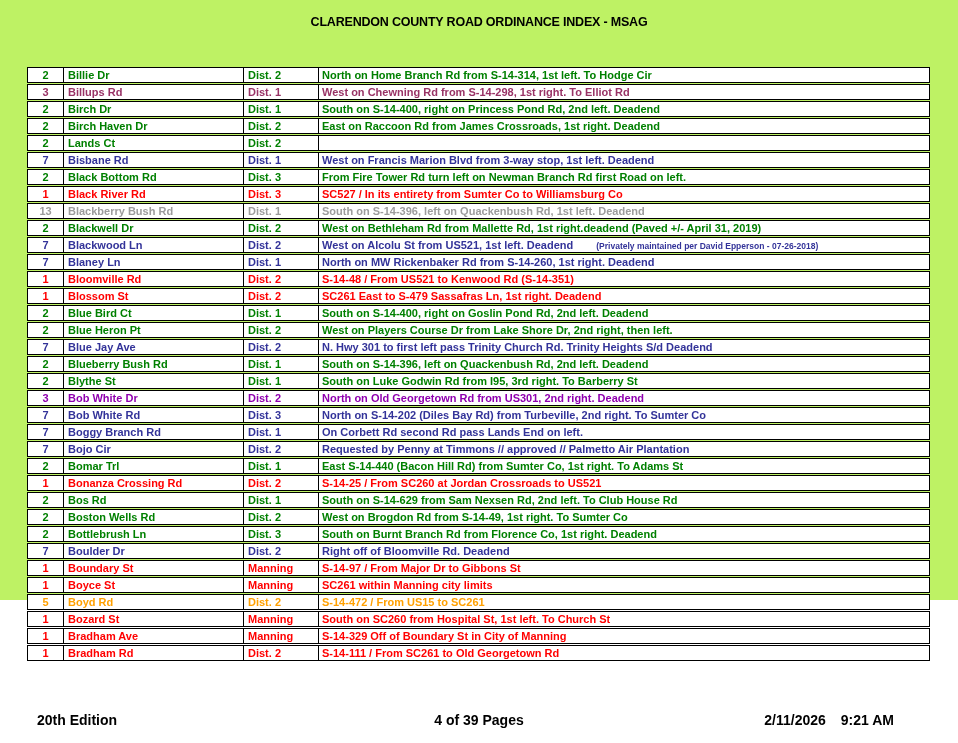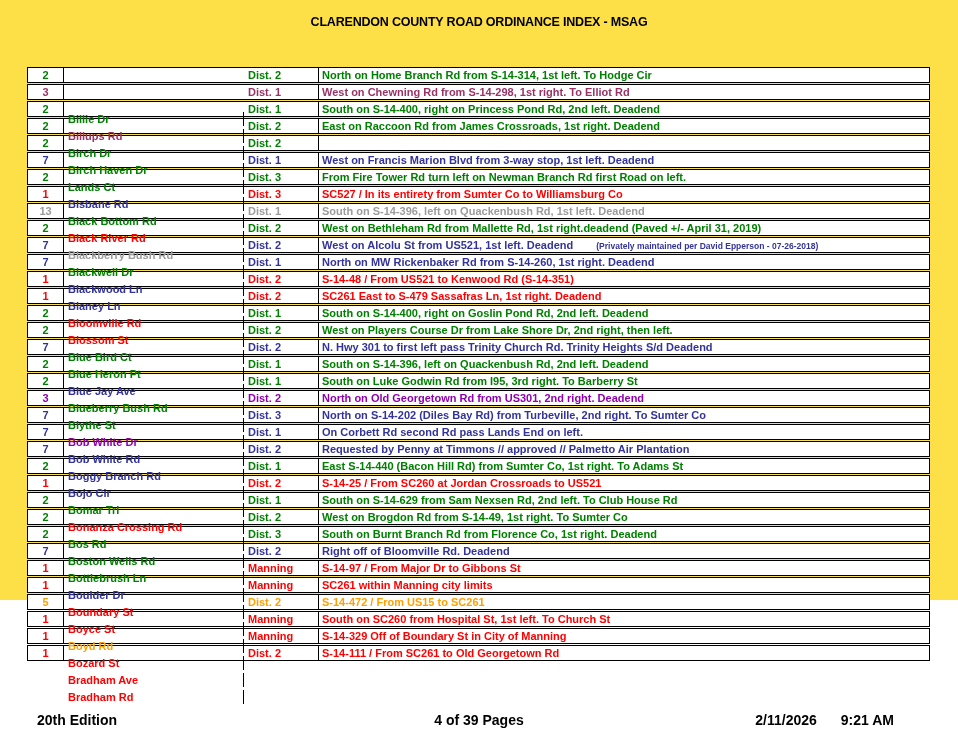--- a/index.html
+++ b/index.html
@@ -8,21 +8,21 @@
     background: #ffffff;
     width: 958px;
     height: 743px;
     font-family: "Liberation Sans", sans-serif;
     overflow: hidden;
   }
   .page {
     position: relative;
     width: 958px;
     height: 600px;
-    background: #fde047;
+    background: #bef264;
   }
   .title {
     position: absolute;
     top: 15px;
     left: 0;
     width: 958px;
     text-align: center;
     font-size: 12.5px;
     font-weight: bold;
     color: #000000;
@@ -55,21 +55,20 @@
     width: 36px;
     text-align: center;
     border-right: 1.5px solid #000000;
     flex: none;
   }
   .c-name {
     width: 180px;
     padding-left: 4px;
     border-right: 1.5px solid #000000;
     flex: none;
-    margin-top: 44px;
   }
   .c-district {
     width: 75px;
     padding-left: 4px;
     border-right: 1.5px solid #000000;
     flex: none;
   }
   .c-desc {
     flex: 1;
     padding-left: 3px;
@@ -98,21 +97,21 @@
     left: 0;
     width: 958px;
     text-align: center;
     top: 0;
   }
   .footer-datetime {
     position: absolute;
     right: 64px;
     top: 0;
     display: flex;
-    gap: 24px;
+    gap: 15px;
   }
 </style>
 </head>
 <body>
 
 <div class="page">
 
   <div class="title">CLARENDON COUNTY ROAD ORDINANCE INDEX - MSAG</div>
 
   <div class="road-table">

